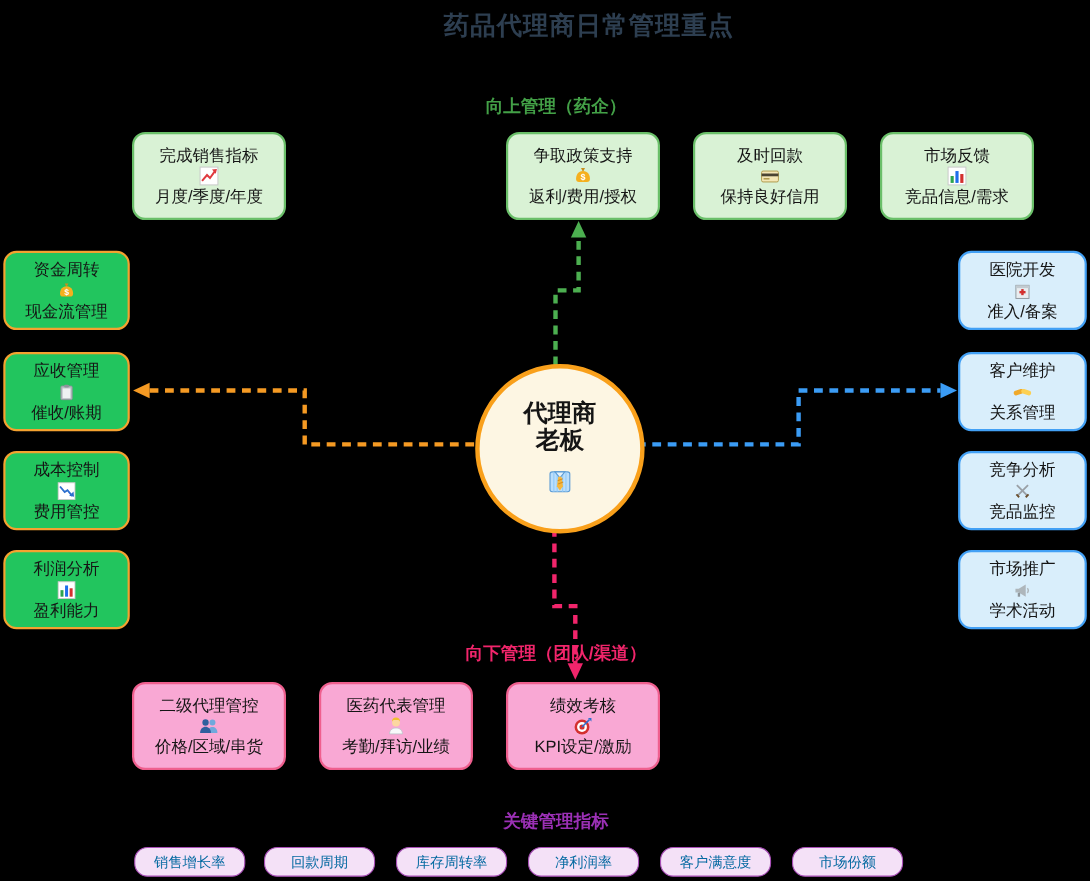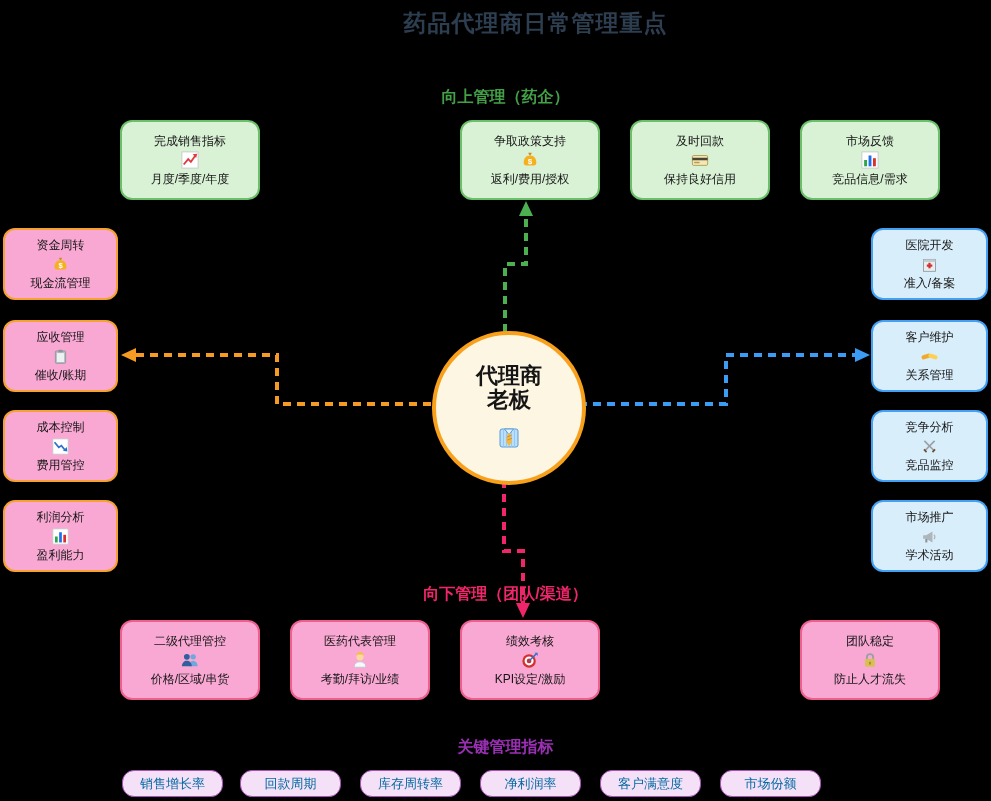--- a/index.html
+++ b/index.html
@@ -11,23 +11,23 @@
     font-size:16px;font-weight:bold;z-index:3;}
   .lbl-up{top:87px;color:#43a047;}
   .lbl-down{top:584px;color:#f1256b;}
   .lbl-metrics{top:737px;color:#9b30b5;}
   .node{position:absolute;box-sizing:border-box;display:flex;flex-direction:column;
     align-items:center;justify-content:center;text-align:center;z-index:2;}
   .row-box{width:140px;height:80px;border-radius:12px;}
   .box-green{background:#d9f2d5;border:2px solid #6abf69;top:120px;}
   .box-pink{background:#f9a8d4;border:2px solid #ef5f8e;top:620px;}
   .side{width:115px;height:72px;border-radius:12px;}
-  .box-orange{background:#f9a8d4;border:2px solid #f5a230;left:3px;}
+  .box-orange{background:#22c55e;border:2px solid #f5a230;left:3px;}
   .box-blue{background:#d9eefb;border:2px solid #42a0f5;left:871px;width:117px;}
-  .bt,.bs{font-size:12px;color:#151515;line-height:17px;white-space:nowrap;}
+  .bt,.bs{font-size:15px;color:#151515;line-height:17px;white-space:nowrap;}
   .icon-line{height:21px;display:flex;align-items:center;justify-content:center;}
   .center-circle{position:absolute;left:432px;top:331px;width:146px;height:146px;
     border-radius:50%;background:#fdf6e3;border:4px solid #f9a01b;display:flex;
     flex-direction:column;align-items:center;justify-content:center;z-index:2;}
   .cc-line{font-size:22px;font-weight:bold;color:#151515;line-height:24px;}
   .cc-icon{margin-top:14px;height:26px;}
   .metric{position:absolute;top:770px;width:101px;height:27px;box-sizing:border-box;
     background:#f4e1f7;border:1.5px solid #a94fb8;border-radius:12px;display:flex;
     align-items:center;justify-content:center;font-size:13px;color:#0369a1;z-index:2;}
   .arrows{position:absolute;left:0;top:0;z-index:1;}
@@ -235,31 +235,20 @@
         <svg viewBox="0 0 20 20" width="18" height="18">
           <circle cx="9" cy="11" r="7.5" fill="#d3302f"></circle>
           <circle cx="9" cy="11" r="5" fill="#fff"></circle>
           <circle cx="9" cy="11" r="2.6" fill="#d3302f"></circle>
           <line x1="9" y1="11" x2="16.5" y2="3.5" stroke="#2d6fce" stroke-width="1.6"></line>
           <path d="M15 2 l3.5 0 0 3.5 z" fill="#2d6fce"></path>
         </svg>
       </div>
     <div class="bs">KPI设定/激励</div>
   </div>
-  <div class="node row-box box-pink" style="left:800px">
-    <div class="bt">团队稳定</div>
-    <div class="icon-line">
-        <svg viewBox="0 0 20 20" width="18" height="18">
-          <path d="M6.5 9.5 V7 a3.5 3.5 0 0 1 7 0 v2.5" fill="none" stroke="#9aa0a6" stroke-width="2"></path>
-          <rect x="4.5" y="9" width="11" height="8.5" rx="1.5" fill="#d8c04f"></rect>
-          <rect x="9.2" y="12" width="1.6" height="3" fill="#8f7e2c"></rect>
-        </svg>
-      </div>
-    <div class="bs">防止人才流失</div>
-  </div>
 
   <div class="metric" style="left:122px">销售增长率</div>
   <div class="metric" style="left:240px">回款周期</div>
   <div class="metric" style="left:360px">库存周转率</div>
   <div class="metric" style="left:480px">净利润率</div>
   <div class="metric" style="left:600px">客户满意度</div>
   <div class="metric" style="left:720px">市场份额</div>
 
 </div>
 

